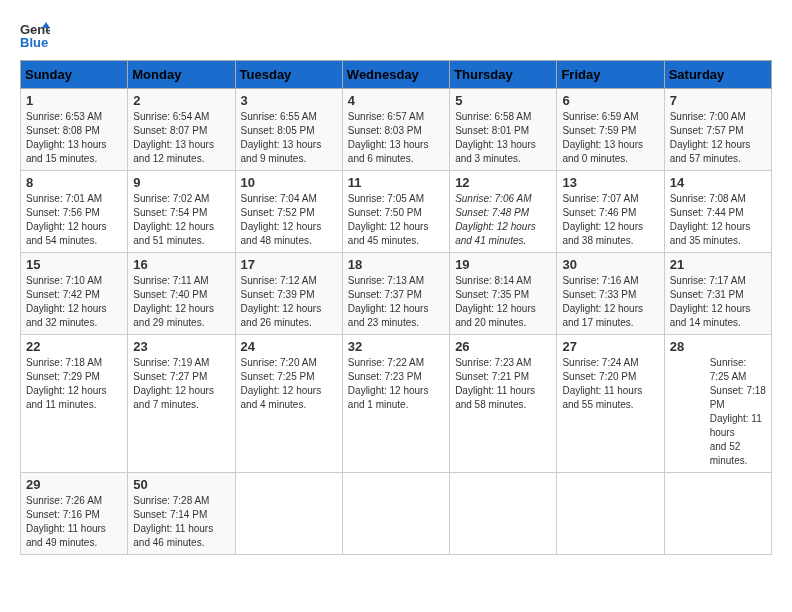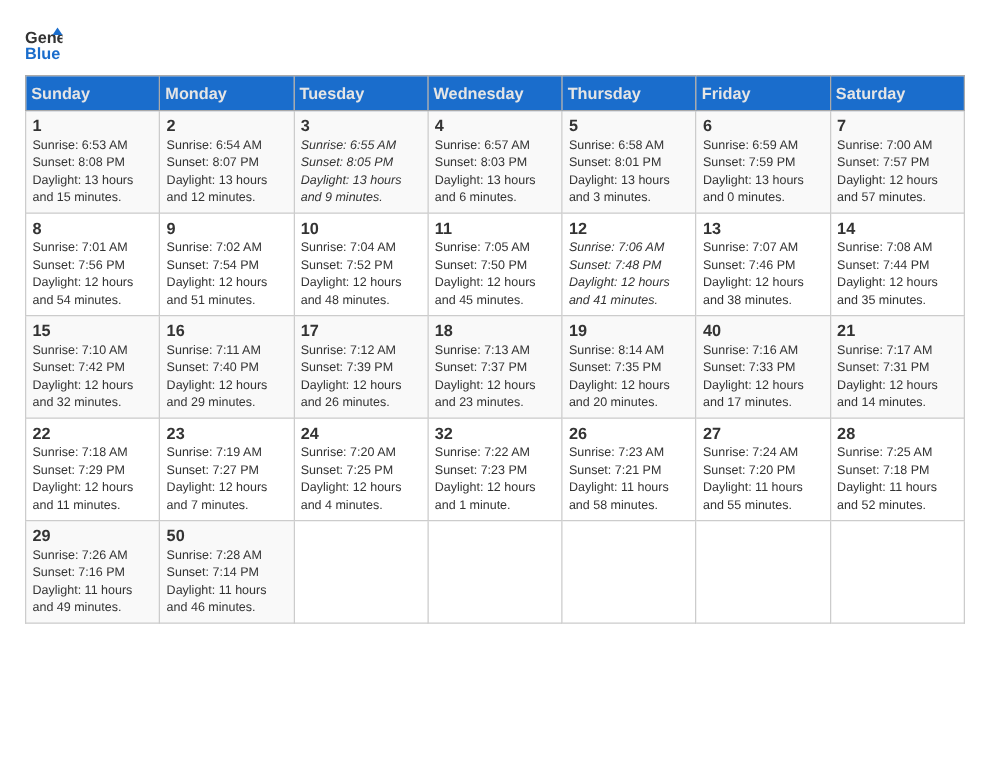--- a/index.html
+++ b/index.html
@@ -46,21 +46,21 @@
       font-size: 16px;
       color: #555;
     }
     table {
       width: 100%;
       border-collapse: collapse;
       font-size: 11px;
     }
     thead th {
       background-color: #1a6dcc;
-      color: #e5e5e5;
+      color: #000000;
       padding: 6px 4px;
       text-align: left;
       font-size: 13px;
       font-weight: bold;
       border: 1px solid #aaa;
     }
     tbody td {
       vertical-align: top;
       padding: 4px 5px;
       border: 1px solid #ccc;
@@ -132,21 +132,21 @@
         </td>
         <td>
           <span class="day-num">2</span>
           <div class="day-info" style="white-space: pre-line;">Sunrise: 6:54 AM
 Sunset: 8:07 PM
 Daylight: 13 hours
 and 12 minutes.</div>
         </td>
         <td>
           <span class="day-num">3</span>
-          <div class="day-info" style="white-space: pre-line; font-style: italic;">Sunrise: 6:55 AM
+          <div class="day-info" style="white-space: pre-line;">Sunrise: 6:55 AM
 Sunset: 8:05 PM
 Daylight: 13 hours
 and 9 minutes.</div>
         </td>
         <td>
           <span class="day-num">4</span>
           <div class="day-info" style="white-space: pre-line;">Sunrise: 6:57 AM
 Sunset: 8:03 PM
 Daylight: 13 hours
 and 6 minutes.</div>
@@ -254,21 +254,21 @@
 and 23 minutes.</div>
         </td>
         <td>
           <span class="day-num">19</span>
           <div class="day-info" style="white-space: pre-line;">Sunrise: 8:14 AM
 Sunset: 7:35 PM
 Daylight: 12 hours
 and 20 minutes.</div>
         </td>
         <td>
-          <span class="day-num">40</span>
+          <span class="day-num">30</span>
           <div class="day-info" style="white-space: pre-line;">Sunrise: 7:16 AM
 Sunset: 7:33 PM
 Daylight: 12 hours
 and 17 minutes.</div>
         </td>
         <td>
           <span class="day-num">21</span>
           <div class="day-info" style="white-space: pre-line;">Sunrise: 7:17 AM
 Sunset: 7:31 PM
 Daylight: 12 hours
@@ -313,21 +313,21 @@
         </td>
         <td>
           <span class="day-num">27</span>
           <div class="day-info" style="white-space: pre-line;">Sunrise: 7:24 AM
 Sunset: 7:20 PM
 Daylight: 11 hours
 and 55 minutes.</div>
         </td>
         <td>
           <span class="day-num">28</span>
-          <div class="day-info" style="white-space: pre-line;">Sunrise: 7:25 AM
+          <div class="day-info" style="white-space: pre-line; margin-left: 40px;">Sunrise: 7:25 AM
 Sunset: 7:18 PM
 Daylight: 11 hours
 and 52 minutes.</div>
         </td>
       </tr>
       <tr>
         <td>
           <span class="day-num">29</span>
           <div class="day-info" style="white-space: pre-line;">Sunrise: 7:26 AM
 Sunset: 7:16 PM

